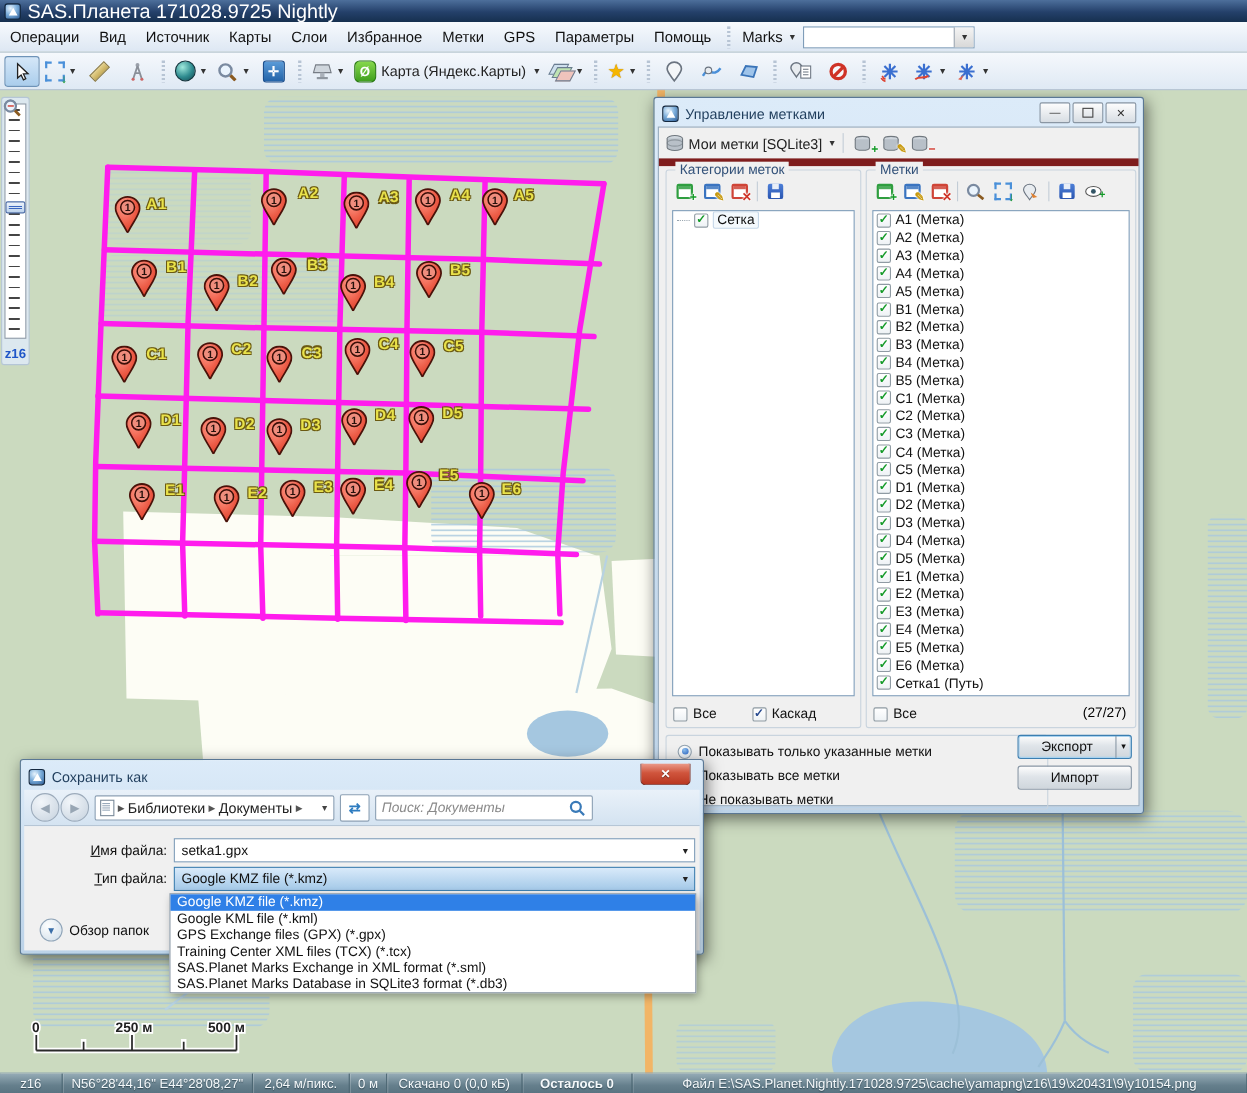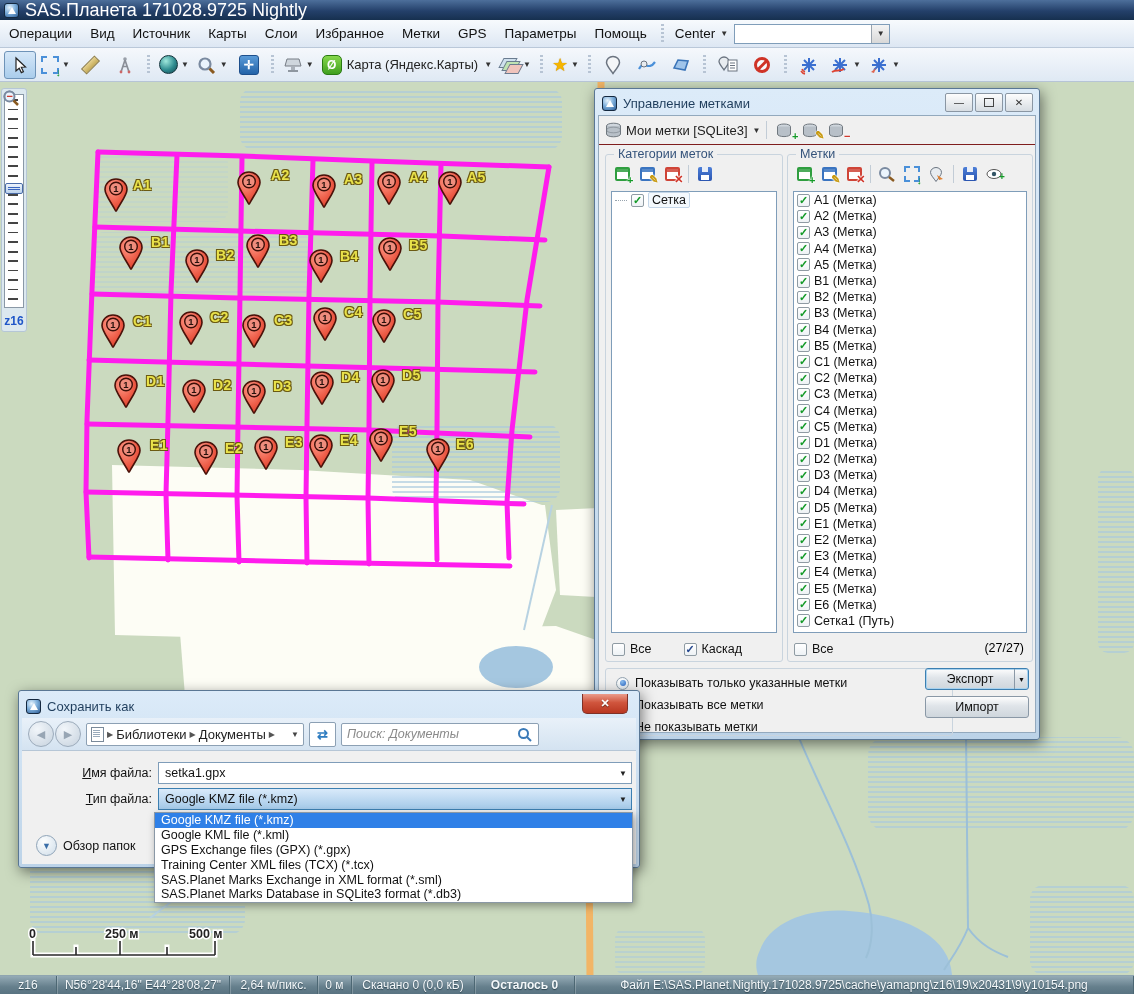--- a/index.html
+++ b/index.html
@@ -75,21 +75,21 @@
   .winbtns{position:absolute;right:6px;top:4px;display:flex;gap:2px;}
   .winbtn{width:28px;height:19px;border:1px solid #8a96a3;border-radius:2px;box-sizing:border-box;
     background:linear-gradient(#fdfdfd,#d7dde3);display:flex;align-items:center;justify-content:center;
     font-size:10px;color:#333;}
   .winbtn .maxsq{width:8px;height:7px;border:1.5px solid #444;}
   .closebtn-red{position:absolute;right:8px;top:0;width:44px;height:19px;border:1px solid #7e3127;border-top:none;
     border-radius:0 0 5px 5px;background:linear-gradient(#eb9c8b,#d0553d 45%,#b93721);
     color:#fff;display:flex;align-items:center;justify-content:center;font-size:11px;font-weight:bold;
     text-shadow:0 1px 1px rgba(0,0,0,.5);}
   
-  .mk-toolbar{position:absolute;left:0;right:0;top:0;height:28px;border-bottom:1px solid #7f1d1d;
+  .mk-toolbar{position:absolute;left:0;right:0;top:0;height:28px;border-bottom:7px solid #7f1d1d;
     display:flex;align-items:center;gap:4px;padding-left:6px;font-size:13px;color:#222;}
   .grp{position:absolute;border:1px solid #c9d4de;border-radius:3px;}
   .glabel{position:absolute;top:-8px;left:8px;background:#f0f0f0;padding:0 4px;font-size:12.5px;color:#33527a;}
   .grp-tools{position:absolute;left:5px;top:8px;display:flex;align-items:center;gap:3px;}
   .mtb{width:22px;height:22px;display:inline-flex;align-items:center;justify-content:center;position:relative;}
   .tsep{width:1px;height:18px;background:#c2ccd6;margin:0 2px;}
   .tico{width:15px;height:14px;border:2px solid var(--c);background:#fff;position:relative;border-radius:2px;box-sizing:border-box;}
   .tico::before{content:"";position:absolute;left:0;right:0;top:0;height:3px;background:var(--c);opacity:.85;}
   .tico::after{content:attr(data-b);position:absolute;right:-6px;bottom:-7px;font-size:11px;font-weight:bold;color:var(--bc);
     text-shadow:0 0 2px #fff,0 0 2px #fff,0 0 2px #fff;}
@@ -430,21 +430,21 @@
         <span class="menu-item">Карты</span>
         <span class="menu-item">Слои</span>
         <span class="menu-item">Избранное</span>
         <span class="menu-item">Метки</span>
         <span class="menu-item">GPS</span>
         <span class="menu-item">Параметры</span>
         <span class="menu-item">Помощь</span>
       </div>
     <span class="grip"></span>
     <div class="google-btn">
-      <span>Center</span>
+      <span>Marks</span>
       <span class="car">▼</span>
     </div>
     <div class="combo" style="width:156px;">
       <span class="cbtn">▼</span>
     </div>
   </div>
 
   <div class="toolbar">
     <span class="tbtn pressed">
       <svg width="18" height="18">

